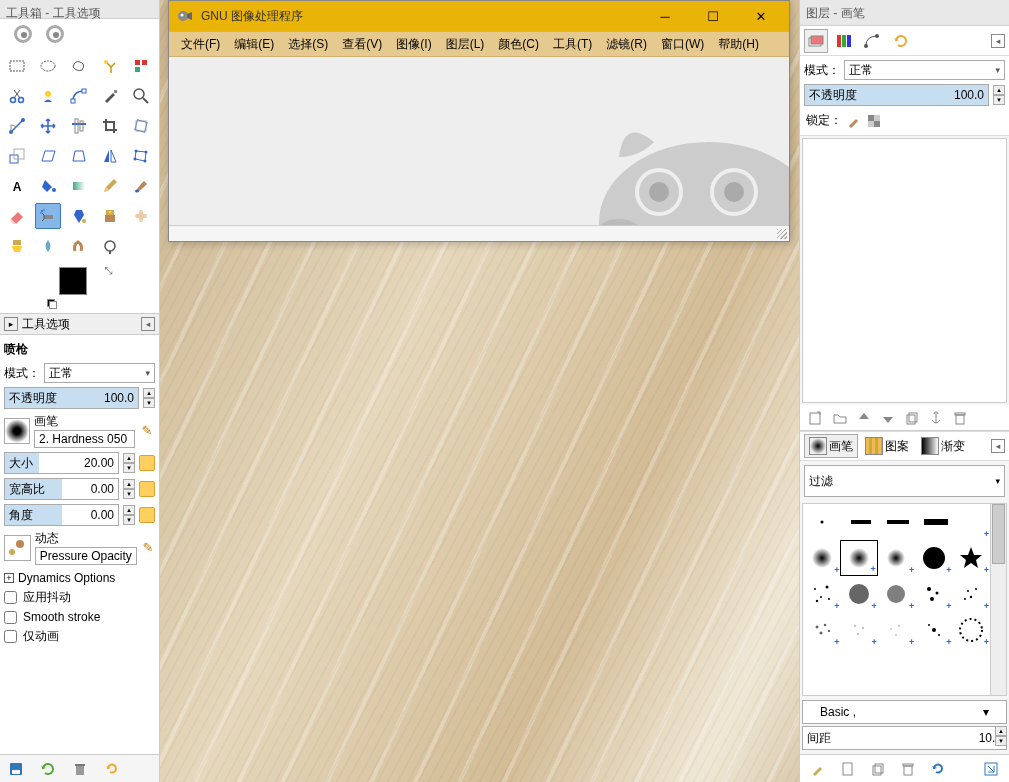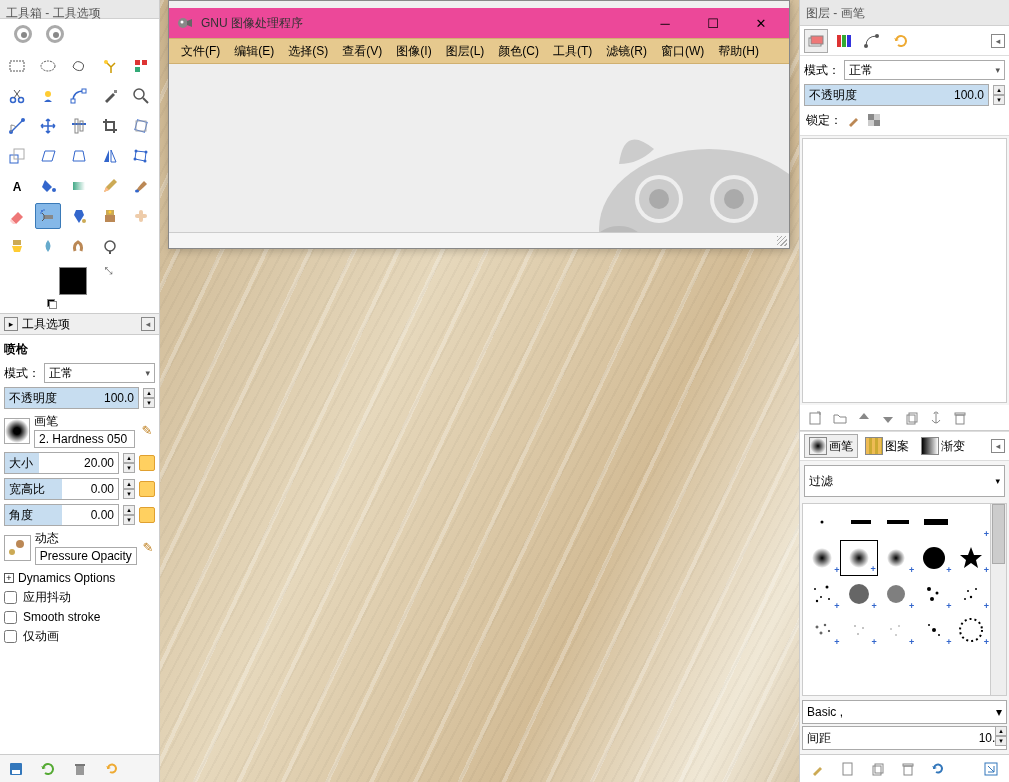--- a/index.html
+++ b/index.html
@@ -48,62 +48,62 @@
 .expander{display:flex;align-items:center;gap:4px;padding:2px 0;cursor:pointer;}
 .expander .plus{width:10px;height:10px;border:1px solid #555;font-size:9px;text-align:center;line-height:8px;}
 .chk{display:flex;align-items:center;gap:6px;padding:2px 0;}
 .chk input{width:13px;height:13px;}
 
 .bottom-tray{height:28px;border-top:1px solid #ccc;display:flex;align-items:center;gap:16px;padding:0 8px;background:#f5f5f5;}
 .tray-ic{width:16px;height:16px;}
 
 
 .main-win { position:absolute; top:0; left:168px; width:622px; background:#f0f0f0; border:1px solid #888; box-shadow:2px 2px 8px rgba(0,0,0,0.2);}
-.titlebar{height:30px;background:#ec4899;display:flex;align-items:center;padding:0 8px;gap:8px;margin-top:7px;}
+.titlebar{height:30px;background:#eab308;display:flex;align-items:center;padding:0 8px;gap:8px;}
 .titlebar .appicon{width:16px;height:16px;}
 .titlebar .title{color:#333;}
 .win-btns{margin-left:auto;display:flex;gap:8px;}
 .win-btn{width:40px;height:28px;display:flex;align-items:center;justify-content:center;cursor:pointer;font-size:13px;}
 .menubar{height:26px;background:#e6c98e;border-top:1px solid #d0b070;border-bottom:1px solid #d0b070;display:flex;align-items:center;padding:0 6px;gap:2px;}
 .menu-item{padding:2px 6px;cursor:pointer;}
 .canvas-area{height:168px;background:#eee;position:relative;overflow:hidden;}
 .wilber{position:absolute;right:-30px;bottom:-40px;}
 .wilber svg{width:260px;height:200px;}
 .status{height:16px;background:#f5f5f5;border-top:1px solid #ccc;position:relative;}
 .resize-grip{position:absolute;right:2px;bottom:2px;width:10px;height:10px;background:repeating-linear-gradient(135deg,#aaa,#aaa 1px,transparent 1px,transparent 3px);}
 
 
 .right-panel{position:absolute;top:0;right:0;width:210px;height:100%;background:#f5f5f5;border-left:1px solid #ccc;display:flex;flex-direction:column;}
 .rp-title{height:26px;line-height:26px;padding:0 6px;background:#e8e8e8;border-bottom:1px solid #d0d0d0;color:#555;}
 .dock-tabs{height:30px;display:flex;align-items:center;padding:0 4px;gap:4px;background:#fff;border-bottom:1px solid #ddd;}
 .dock-tab{width:24px;height:24px;border:1px solid transparent;display:flex;align-items:center;justify-content:center;cursor:pointer;}
 .dock-tab.sel{border:1px solid #aaa;background:#efefef;}
 .dock-detach{margin-left:auto;width:14px;height:14px;border:1px solid #888;font-size:9px;text-align:center;line-height:12px;cursor:pointer;color:#666;}
 .rp-block{background:#fff;padding:4px;border-bottom:1px solid #ddd;}
-.lock-row{display:flex;align-items:flex-start;gap:4px;padding:2px;}
+.lock-row{display:flex;align-items:center;gap:4px;padding:2px;}
 .lock-ic{width:16px;height:16px;}
 .layers-area{flex:0 0 265px;background:#fff;border:1px solid #ccc;margin:2px;}
 .layers-btns{height:26px;display:flex;align-items:center;gap:8px;padding:0 8px;background:#fff;border-bottom:1px solid #ccc;}
 .lb{width:16px;height:16px;color:#888;cursor:pointer;}
 
 .brush-tabs{height:30px;display:flex;align-items:center;padding:0 4px;gap:2px;background:#fff;border-bottom:1px solid #ddd;border-top:1px solid #ddd;}
 .bt{height:24px;display:flex;align-items:center;gap:2px;padding:0 4px;border:1px solid transparent;cursor:pointer;}
 .bt.sel{border:1px solid #aaa;background:#efefef;}
 .bt .sw{width:18px;height:18px;border:1px solid #888;}
 .filter-row{height:32px;border:1px solid #aaa;margin:4px;display:flex;align-items:center;padding:0 4px;background:#fff;}
 .filter-row .dd{margin-left:auto;font-size:9px;}
 .brush-name{padding:2px 6px;font-style:italic;background:#fff;}
 .brush-grid-wrap{flex:1;display:flex;background:#fff;border:1px solid #ccc;margin:2px;min-height:140px;}
 .brush-grid{flex:1;display:grid;grid-template-columns:repeat(5,1fr);grid-auto-rows:36px;gap:0;overflow:hidden;}
 .bcell{display:flex;align-items:center;justify-content:center;position:relative;}
 .bcell .plus-corner{position:absolute;right:1px;bottom:1px;font-size:9px;color:#3366cc;font-weight:bold;}
 .bcell.sel{border:1px solid #000;}
 .scrollbar{width:16px;background:#eee;border-left:1px solid #ccc;position:relative;}
 .scrollbar .thumb{position:absolute;top:0;left:1px;right:1px;height:60px;background:#ccc;border:1px solid #aaa;}
-.preset-row{height:24px;border:1px solid #aaa;margin:2px 2px 2px 2px;display:flex;align-items:center;padding:0 4px;background:#fff;}
+.preset-row{height:24px;border:1px solid #aaa;margin:2px 2px 2px 2px;display:flex;align-items:center;padding:0 17px;background:#fff;}
 .spacing{height:24px;border:1px solid #aaa;margin:0 2px 4px;display:flex;align-items:center;position:relative;background:#fff;gap:44px;}
 .spacing .lbl{padding:0 4px;}
 .spacing .val{margin-left:auto;padding:0 4px;}
 .rp-bottom{height:28px;display:flex;align-items:center;gap:14px;padding:0 10px;background:#fff;border-top:1px solid #ccc;}
 </style>
 </head>
 <body>
 
 <div class="canvas-bg"></div>
 

